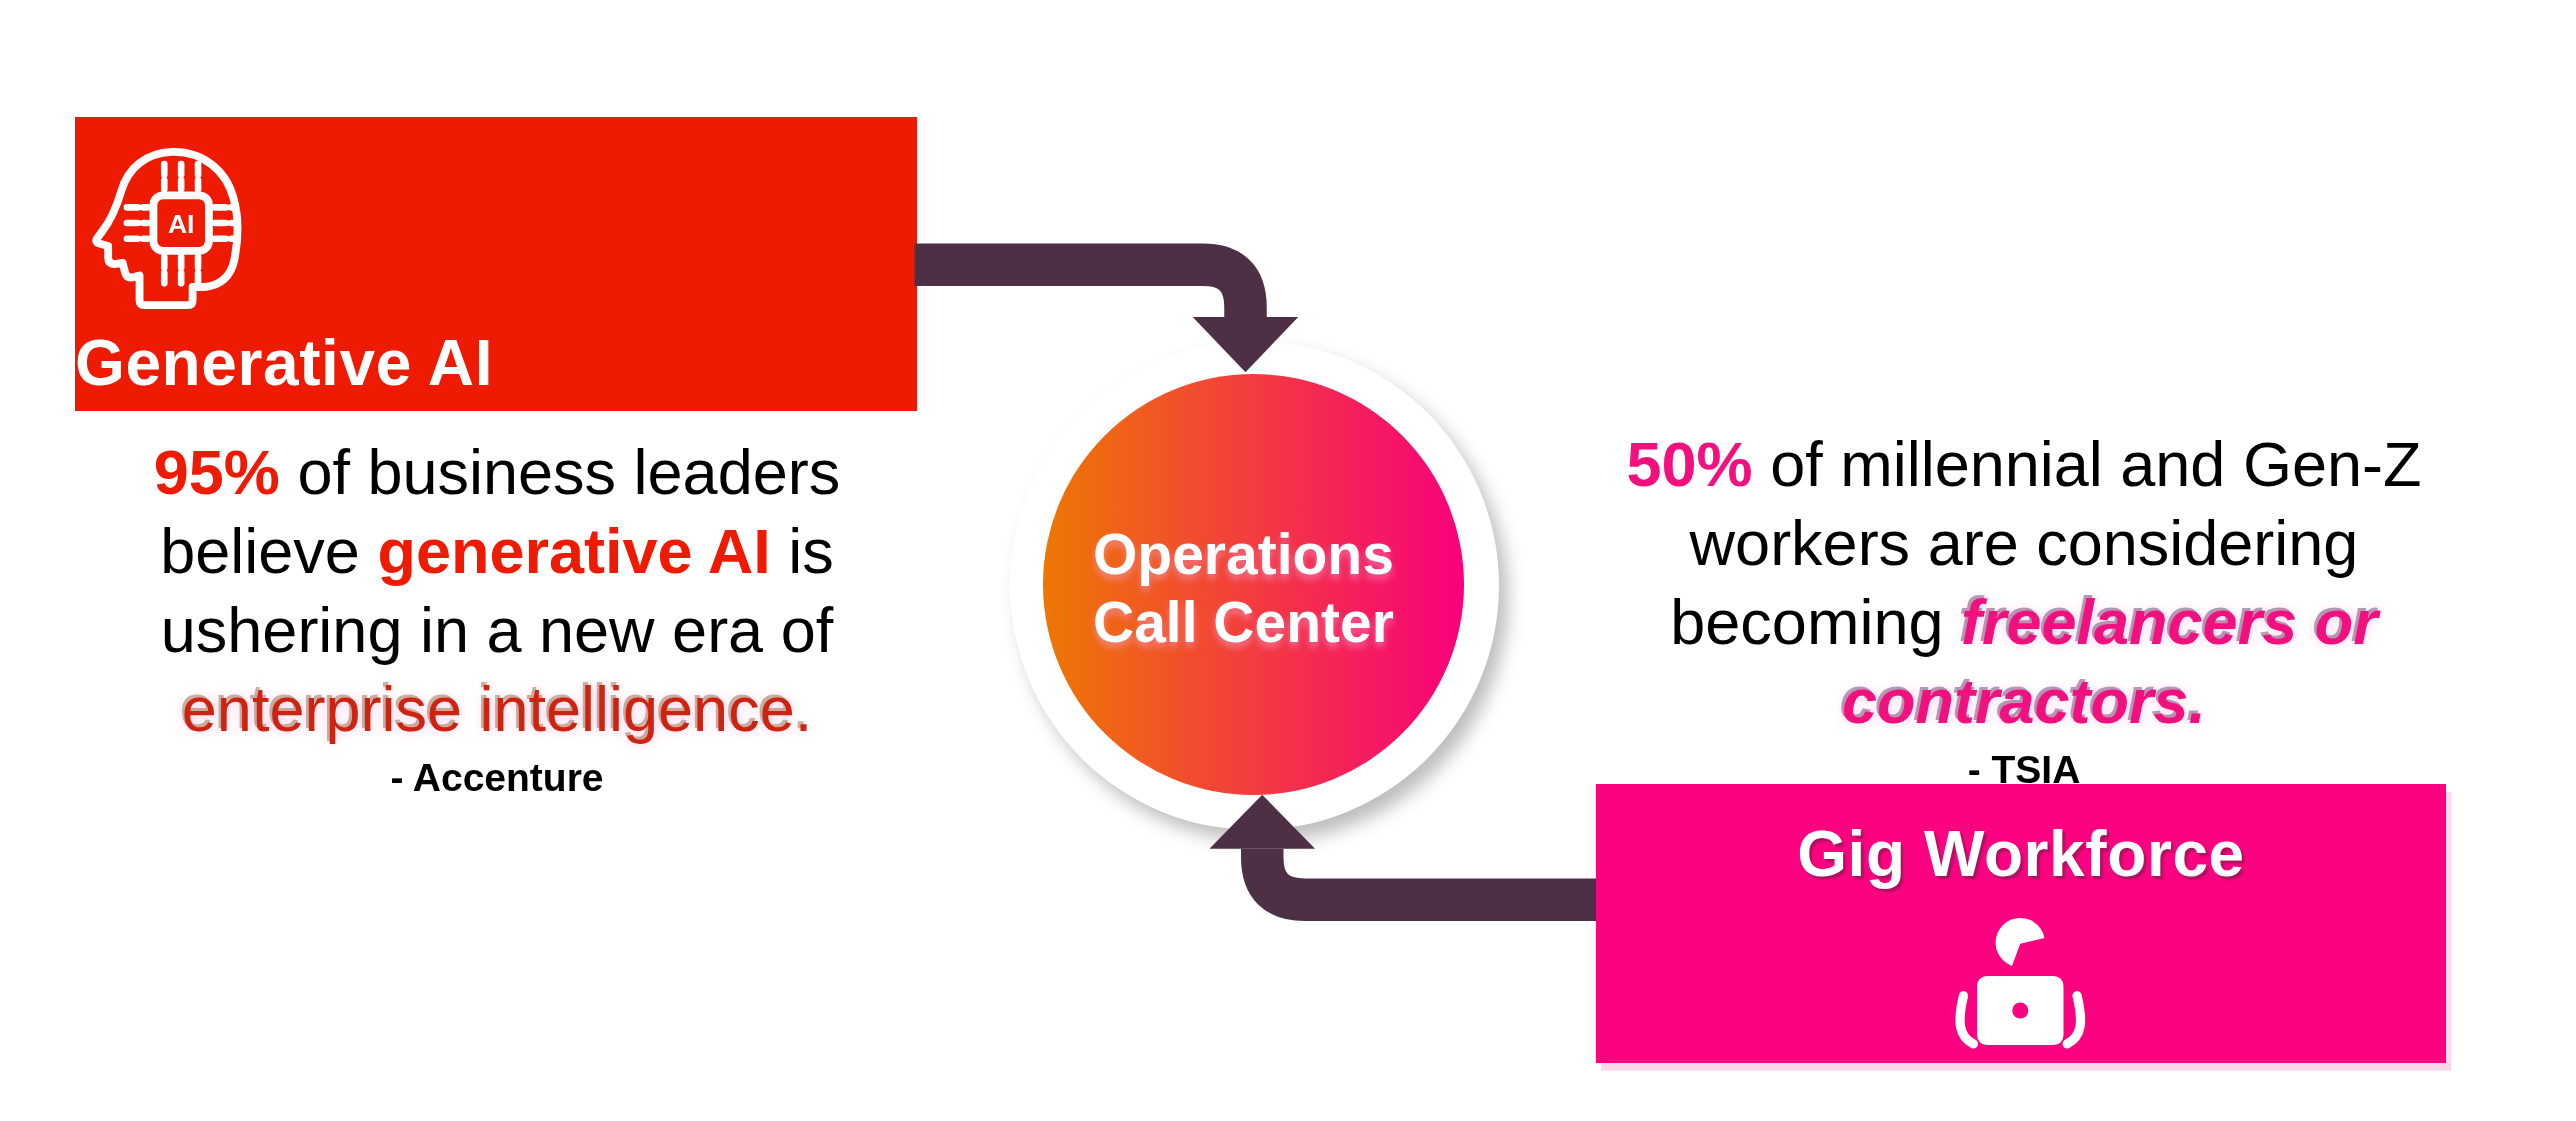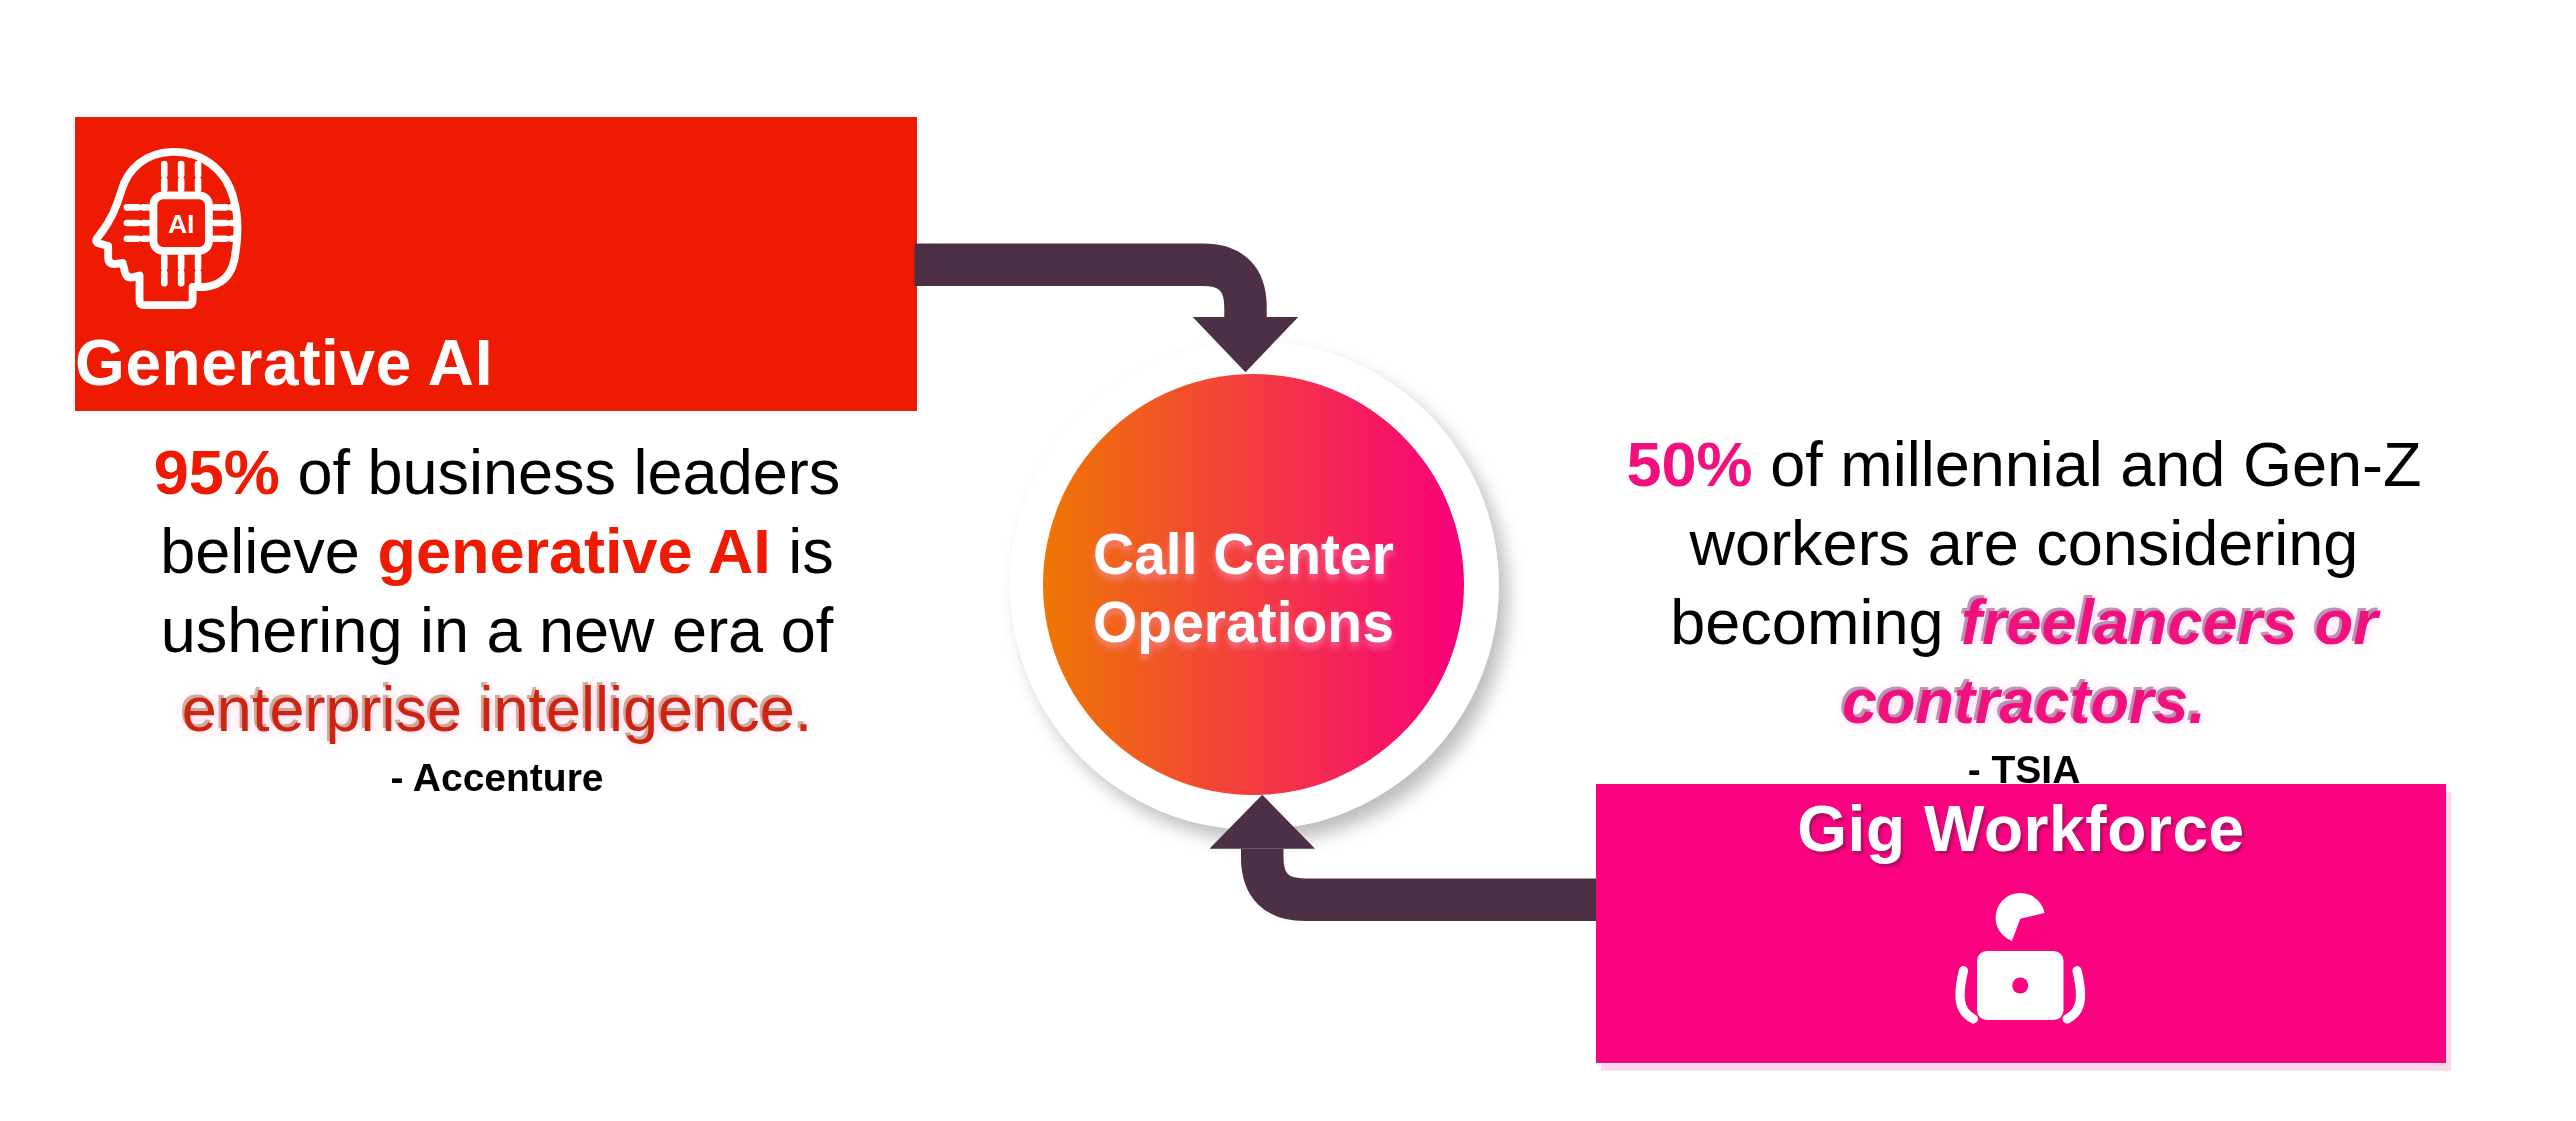--- a/index.html
+++ b/index.html
@@ -68,21 +68,21 @@
   .arrow polygon{fill:var(--c-arrow);}
 
   
   .gig-box{
     position:absolute;left:1596px;top:784px;width:850px;height:279px;
     background:var(--c-pink);
     display:flex;flex-direction:column;align-items:center;
     box-shadow:5.2px 7.7px 0 rgba(250,205,230,.8);
   }
   .gig-title{
-    margin-top:13px;
+    margin-top:38px;
     font-size:64px;font-weight:bold;color:#fff;line-height:64px;
     text-shadow:2.6px 3.2px 1.9px rgba(96,32,64,.5);
     letter-spacing:0.6px;
   }
   .gig-icon{margin-top:27px;}
 </style>
 </head>
 <body>
 
 <div class="canvas">
@@ -138,22 +138,22 @@
       <path d="M 1420 411 H 1868 Q 1934 411 1934 477 V 496"></path>
       <polygon points="1852,492 2016,492 1934,578"></polygon>
     </g>
     <g>
       <path d="M 2484 1397 H 2026 Q 1960 1397 1960 1331 V 1318"></path>
       <polygon points="1878,1318 2042,1318 1960,1234"></polygon>
     </g>
   </svg>
 
   <div class="hub-text">
+    <div>Operations</div>
     <div>Call Center</div>
-    <div>Operations</div>
   </div>
 
   <div class="quote quote-right">
     <div class="qline"><span class="seg-pink">50%</span><span class="seg-plain"> of millennial and Gen-Z</span></div>
     <div class="qline"><span class="seg-plain">workers are considering</span></div>
     <div class="qline"><span class="seg-plain">becoming </span><span class="seg-pinkshadow">freelancers or</span></div>
     <div class="qline"><span class="seg-pinkshadow">contractors.</span></div>
     <div class="attribution">- TSIA</div>
   </div>
 

